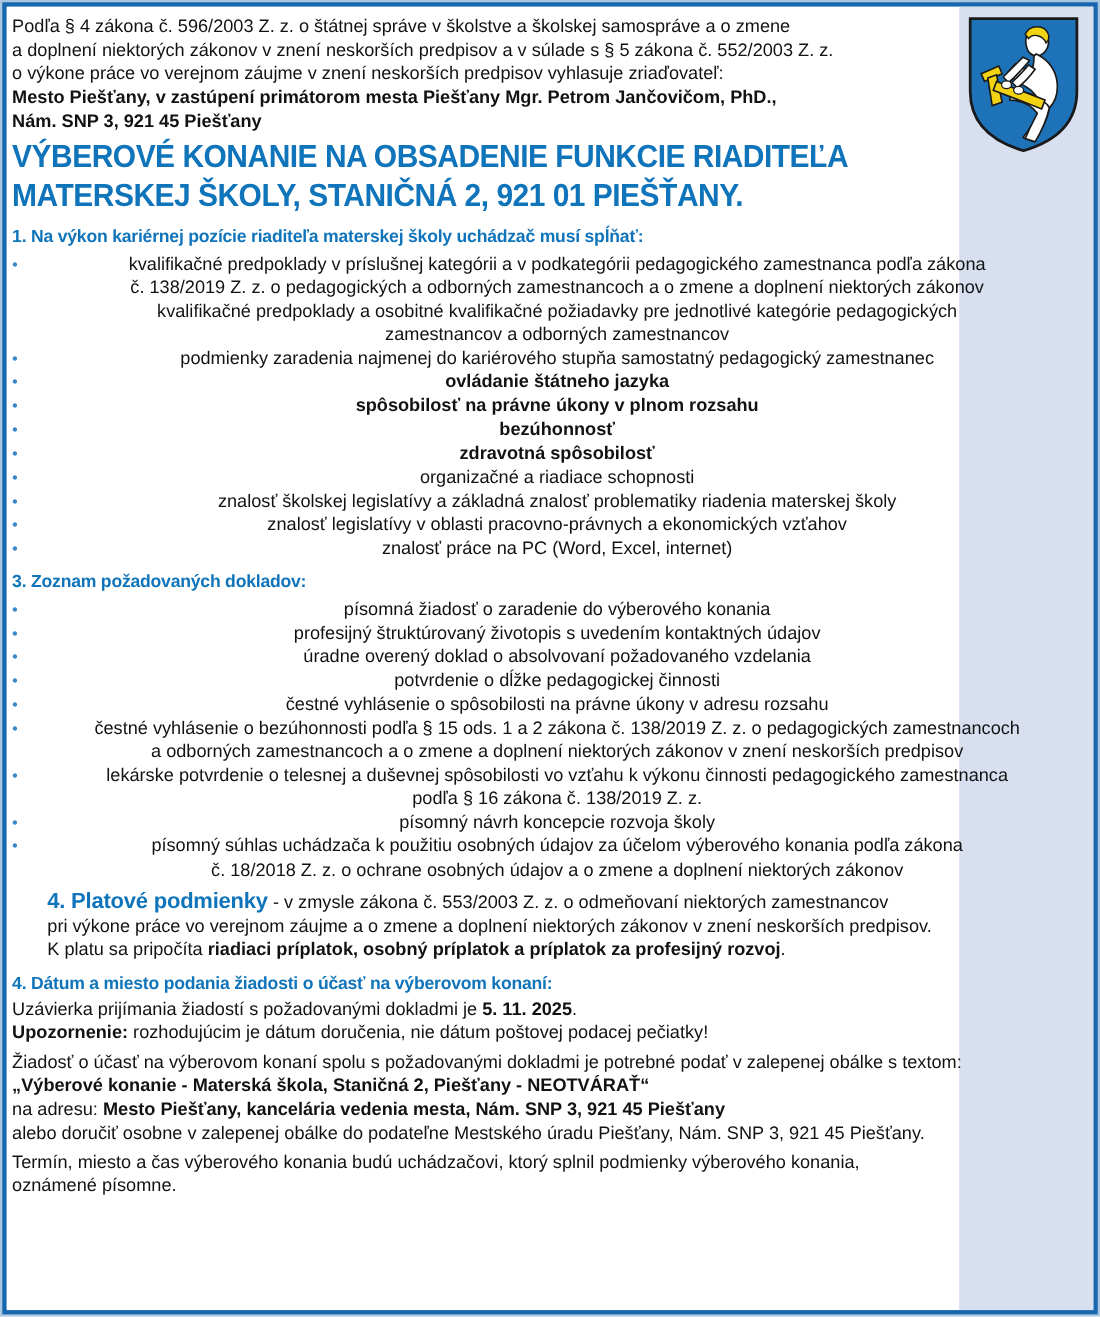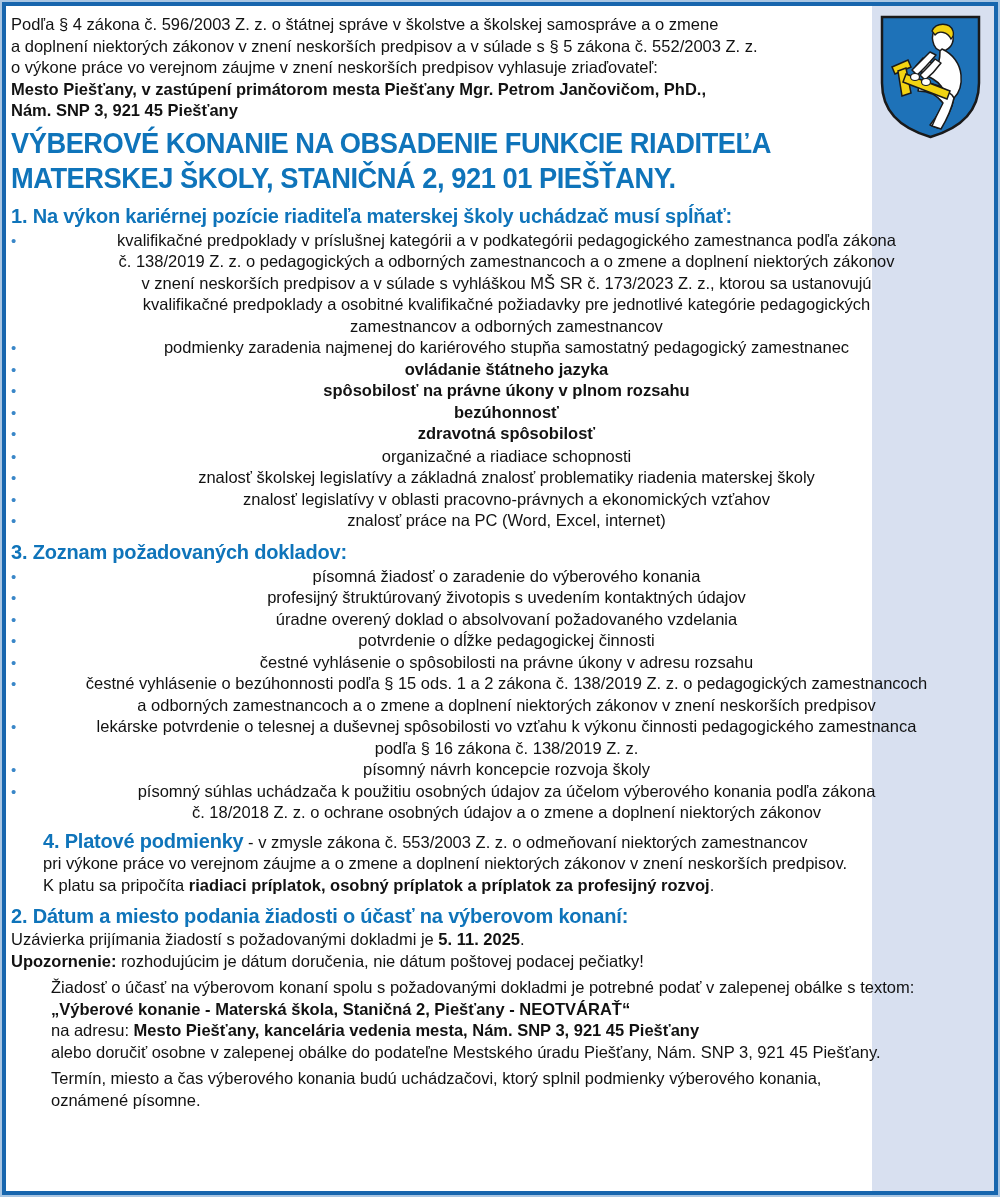--- a/index.html
+++ b/index.html
@@ -8,28 +8,28 @@
   .frame-inner{box-sizing:border-box;position:relative;width:100%;height:100%;
     border:4px solid #1766ae;background:#ffffff;overflow:hidden;}
   .side-band{position:absolute;top:0;bottom:0;right:0;width:122px;background:#d8e0f0;}
   .coat{position:absolute;top:7px;right:11px;width:105px;height:128px;}
   .content{position:relative;padding:8px 0 0 5px;color:#121212;
     font-size:16.5px;line-height:21.5px;}
   .ln{display:block;white-space:nowrap;}
   .b{font-weight:bold;}
   .title{margin:4px 0 0 0;color:#0f74ba;font-weight:bold;font-size:29px;line-height:35px;
     letter-spacing:-0.5px;transform:scaleX(0.94);transform-origin:0 50%;}
-  .sec-head{margin:7px 0 0 0;color:#0f74ba;font-weight:bold;font-size:20px;line-height:26px;
+  .sec-head{margin:7px 0 0 0;color:#0f74ba;font-weight:bold;font-size:16px;line-height:26px;
     letter-spacing:-0.2px;}
   ul.blt{list-style:none;margin:1px 0 0 0;padding:0;}
   ul.blt li{position:relative;padding-left:8px;text-align:center;}
   ul.blt li::before{content:"\2022";position:absolute;left:0;top:0;color:#3a87c8;font-size:15px;}
   p{margin:0;}
   .para{margin-top:7px;margin-left:32px;}
-  .gap{margin-top:5px;margin-left:40px;}
+  .gap{margin-top:5px;}
   .inline-head{color:#0f74ba;font-weight:bold;font-size:20px;line-height:1;letter-spacing:-0.2px;}
 </style>
 </head>
 <body>
 
 <div class="frame-outer">
 <div class="frame-inner">
 
   <div class="side-band"></div>
 
@@ -71,21 +71,20 @@
     <div class="title">
       <span class="ln">VÝBEROVÉ KONANIE NA OBSADENIE FUNKCIE RIADITEĽA</span>
       <span class="ln">MATERSKEJ ŠKOLY, STANIČNÁ 2, 921 01 PIEŠŤANY.</span>
     </div>
 
     <div class="sec-head">1. Na výkon kariérnej pozície riaditeľa materskej školy uchádzač musí spĺňať:</div>
     <ul class="blt">
       <li>
         <span class="ln">kvalifikačné predpoklady v príslušnej kategórii a v podkategórii pedagogického zamestnanca podľa zákona</span>
         <span class="ln">č. 138/2019 Z. z. o pedagogických a odborných zamestnancoch a o zmene a doplnení niektorých zákonov</span>
-        <span class="ln">v znení neskorších predpisov a v súlade s vyhláškou MŠ SR č. 173/2023 Z. z., ktorou sa ustanovujú</span>
         <span class="ln">kvalifikačné predpoklady a osobitné kvalifikačné požiadavky pre jednotlivé kategórie pedagogických</span>
         <span class="ln">zamestnancov a odborných zamestnancov</span>
       </li>
       <li>
             <span class="ln">podmienky zaradenia najmenej do kariérového stupňa samostatný pedagogický zamestnanec</span>
           </li>
       <li>
             <span class="ln b">ovládanie štátneho jazyka</span>
           </li>
       <li>
@@ -147,21 +146,21 @@
         <span class="ln">č. 18/2018 Z. z. o ochrane osobných údajov a o zmene a doplnení niektorých zákonov</span>
       </li>
     </ul>
 
     <p class="para">
       <span class="ln"><span class="inline-head">4. Platové podmienky</span><span> - v zmysle zákona č. 553/2003 Z. z. o odmeňovaní niektorých zamestnancov</span></span>
       <span class="ln">pri výkone práce vo verejnom záujme a o zmene a doplnení niektorých zákonov v znení neskorších predpisov.</span>
       <span class="ln"><span>K platu sa pripočíta </span><span class="b">riadiaci príplatok, osobný príplatok a príplatok za profesijný rozvoj</span><span>.</span></span>
     </p>
 
-    <div class="sec-head">2. Dátum a miesto podania žiadosti o účasť na výberovom konaní:</div>
+    <div class="sec-head">4. Dátum a miesto podania žiadosti o účasť na výberovom konaní:</div>
     <p>
       <span class="ln"><span>Uzávierka prijímania žiadostí s požadovanými dokladmi je </span><span class="b">5. 11. 2025</span><span>.</span></span>
       <span class="ln"><span class="b">Upozornenie:</span><span> rozhodujúcim je dátum doručenia, nie dátum poštovej podacej pečiatky!</span></span>
     </p>
     <p class="gap">
       <span class="ln">Žiadosť o účasť na výberovom konaní spolu s požadovanými dokladmi je potrebné podať v zalepenej obálke s textom:</span>
       <span class="ln b">„Výberové konanie - Materská škola, Staničná 2, Piešťany - NEOTVÁRAŤ“</span>
       <span class="ln"><span>na adresu: </span><span class="b">Mesto Piešťany, kancelária vedenia mesta, Nám. SNP 3, 921 45 Piešťany</span></span>
       <span class="ln">alebo doručiť osobne v zalepenej obálke do podateľne Mestského úradu Piešťany, Nám. SNP 3, 921 45 Piešťany.</span>
     </p>

